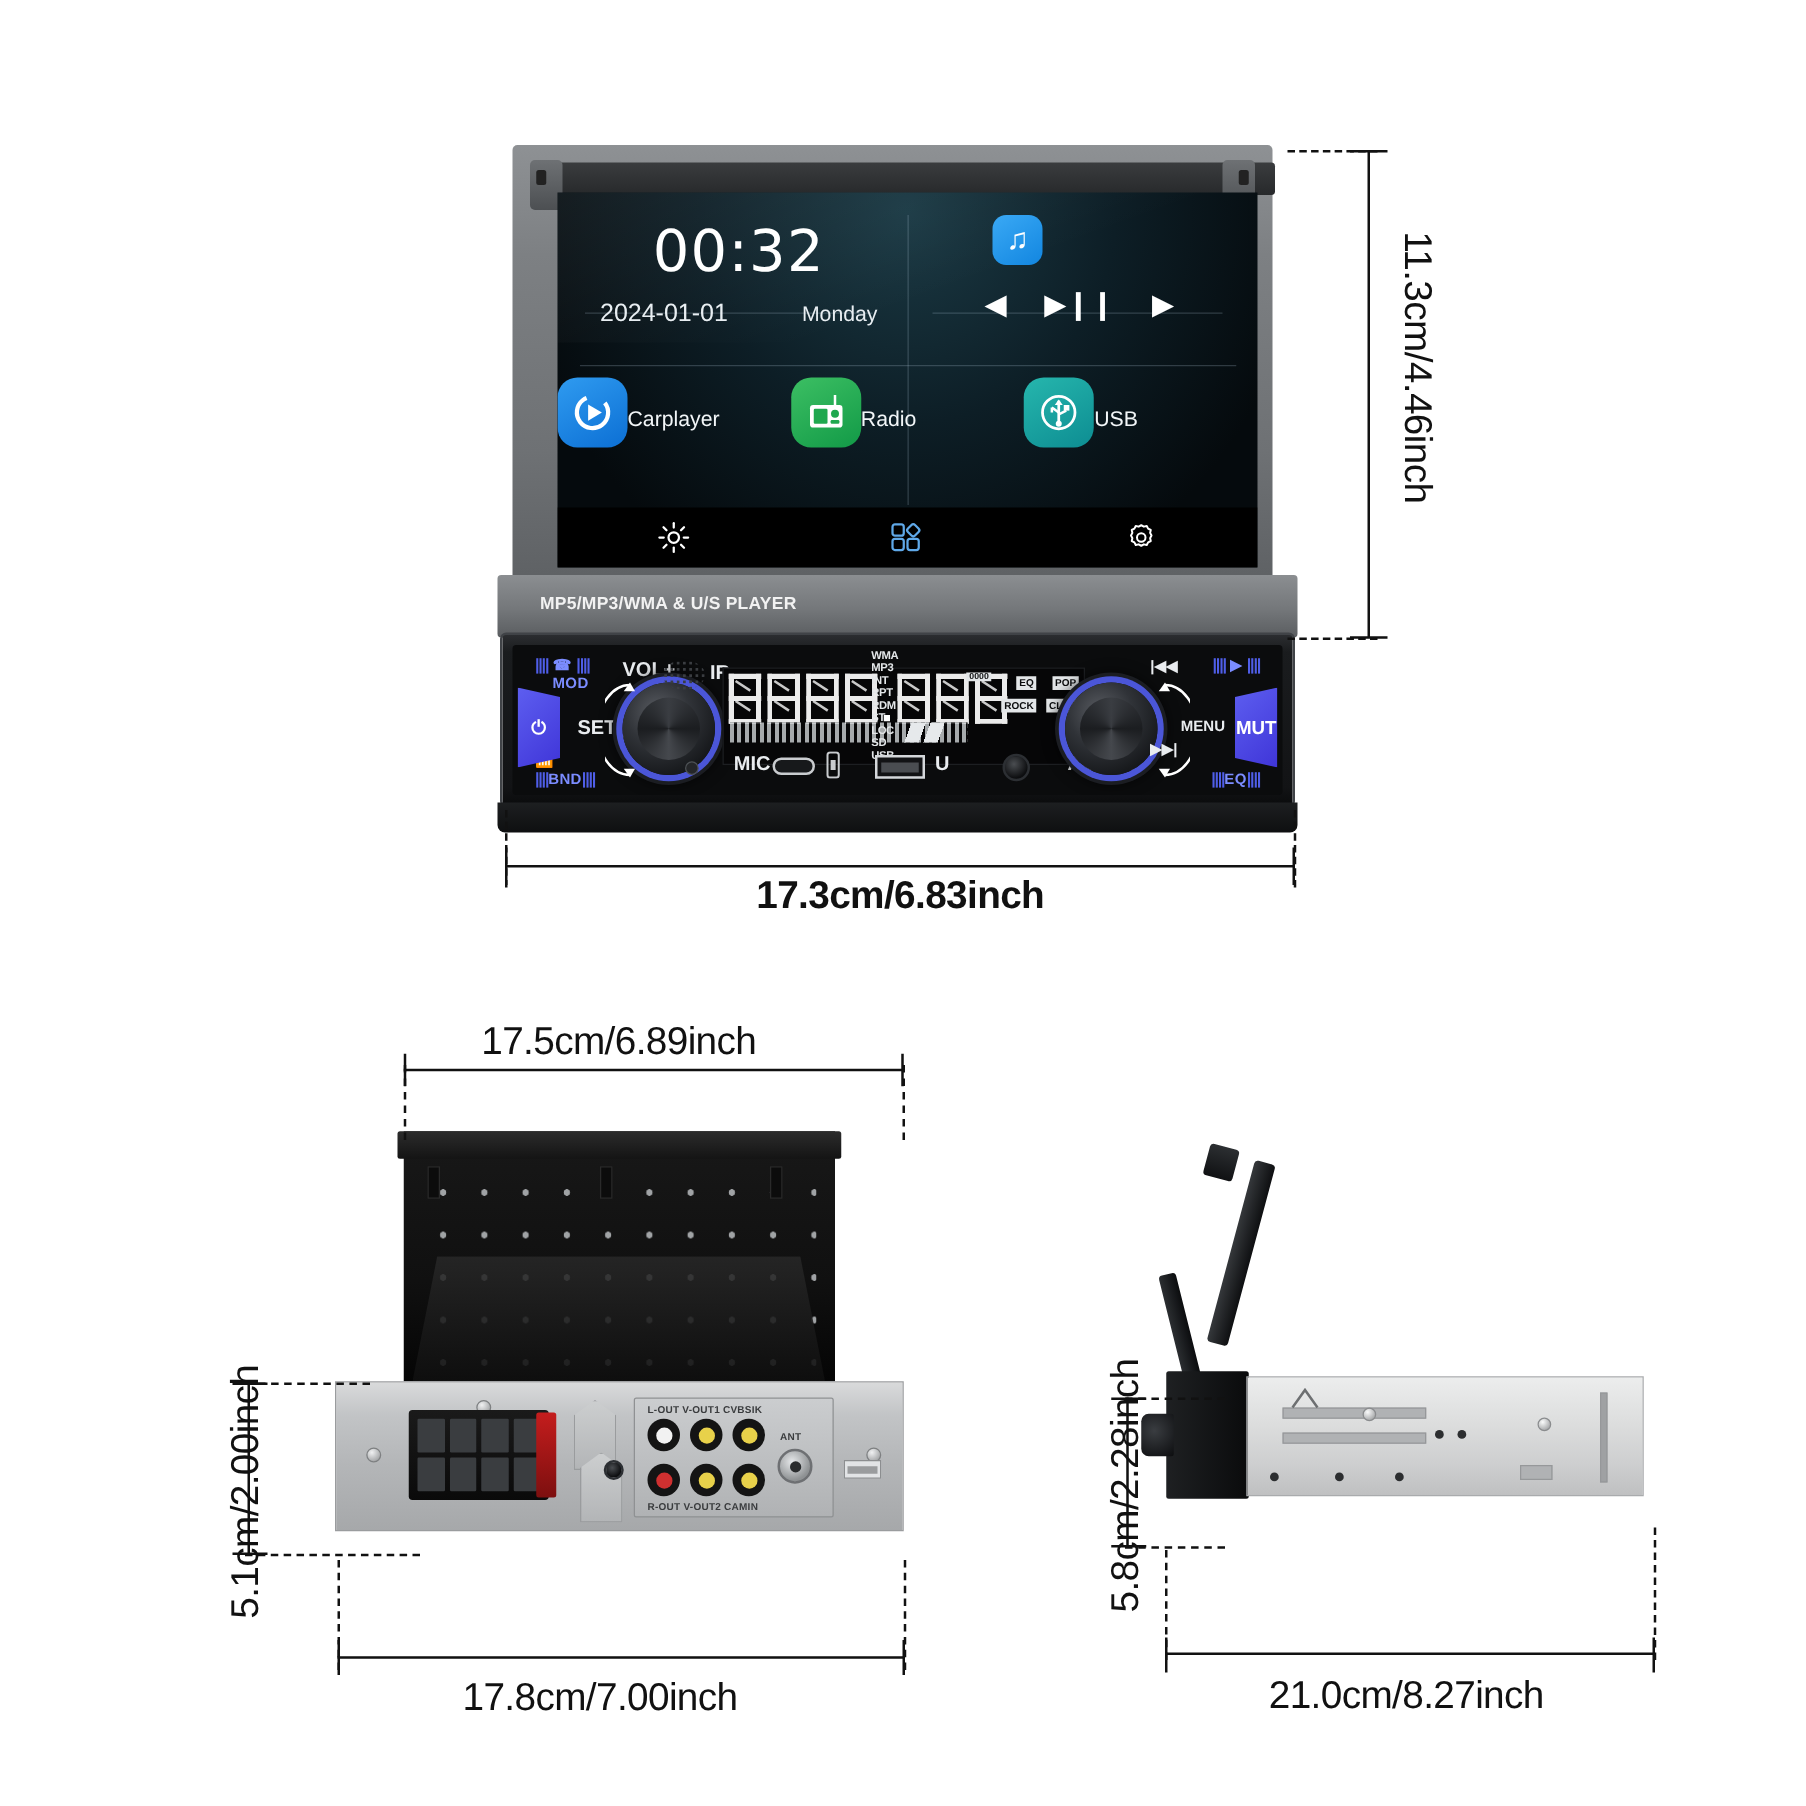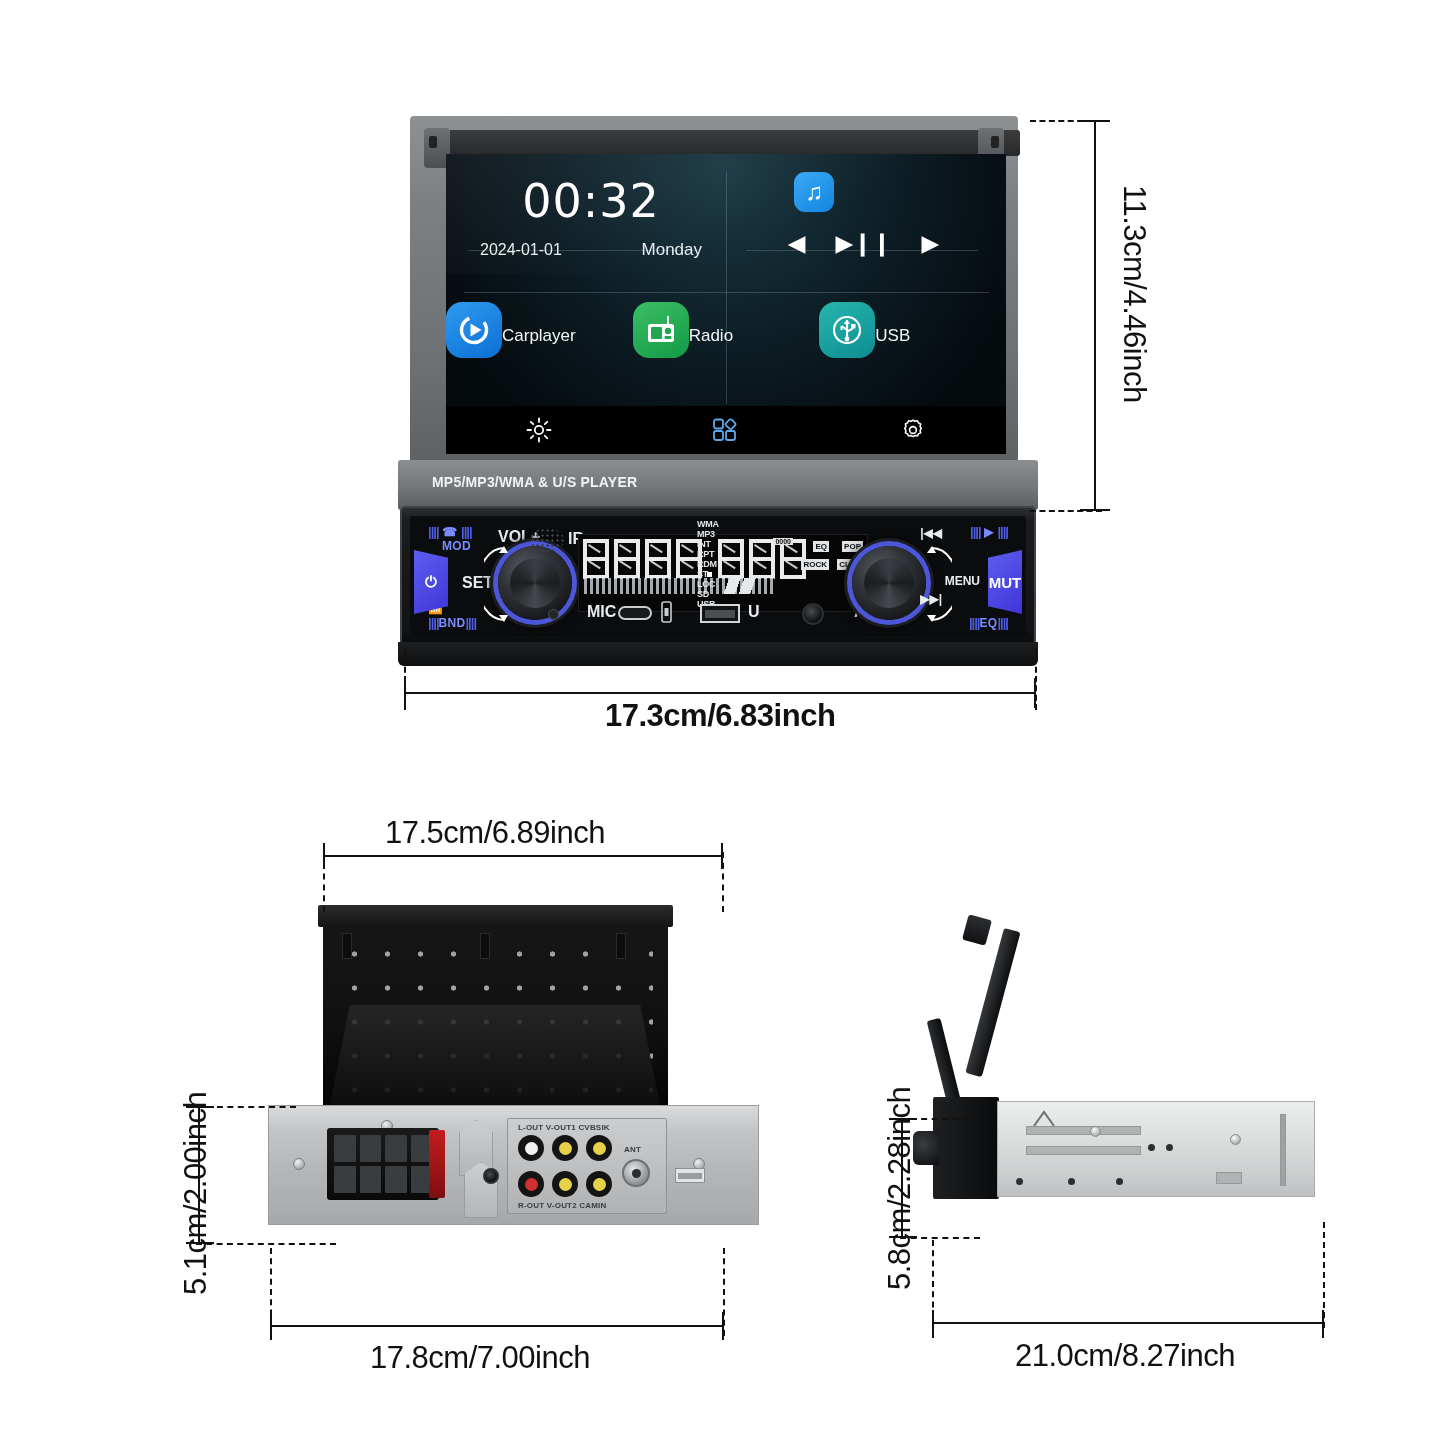--- a/index.html
+++ b/index.html
@@ -79,21 +79,21 @@
   .clock-card { position: absolute; left: 30px; top: 24px; width: 230px; }
   .clock-time {
     font-size: 46px; color: #ffffff; font-weight: 400; letter-spacing: 1px;
     text-align: center; line-height: 1;
     font-family: "DejaVu Sans", sans-serif;
   }
   .clock-sub {
     display: flex; justify-content: space-between; align-items: baseline;
     margin-top: 16px; padding: 0 4px;
   }
-  .clock-date { font-size: 16px; color: #e8eef2; }
+  .clock-date { font-size: 20px; color: #e8eef2; }
   .clock-day  { font-size: 17px; color: #e8eef2; }
 
   .media-card { position: absolute; left: 300px; top: 18px; width: 235px; }
   .music-chip {
     width: 40px; height: 40px; border-radius: 11px;
     background: linear-gradient(145deg,#3aa9f5,#1286e0);
     display: flex; align-items: center; justify-content: center;
     margin-left: 48px;
   }
   .music-chip span { color:#fff; font-size: 24px; line-height: 1; }
@@ -281,21 +281,21 @@
     position:absolute; left:62px; top:100px; width:330px; height:100px;
     background: linear-gradient(180deg, rgba(40,40,40,.85), rgba(15,15,15,.9));
     clip-path: polygon(6% 0, 94% 0, 100% 100%, 0 100%);
   }
   .cage-clip {
     position:absolute; width: 10px; height: 26px; background:#0c0c0c;
     border:1px solid #2a2a2a; top: 28px;
   }
 
   .metal {
-    position: absolute; left: 0; top: 200px; width: 491px; height: 120px;
+    position: absolute; left: 0; top: 200px; width: 455px; height: 120px;
     background: linear-gradient(180deg,#d9dadb 0%,#c2c4c6 22%,#b4b6b8 55%,#a6a8aa 100%);
     border: 1px solid #9a9c9e;
   }
   .harness {
     position:absolute; left: 58px; top: 22px; width: 112px; height: 72px;
     background: linear-gradient(180deg,#1a1a1a,#0a0a0a);
     border-radius: 3px;
     display: grid; grid-template-columns: repeat(4,1fr); grid-template-rows: repeat(2,1fr);
     padding: 7px; gap: 4px;
   }

